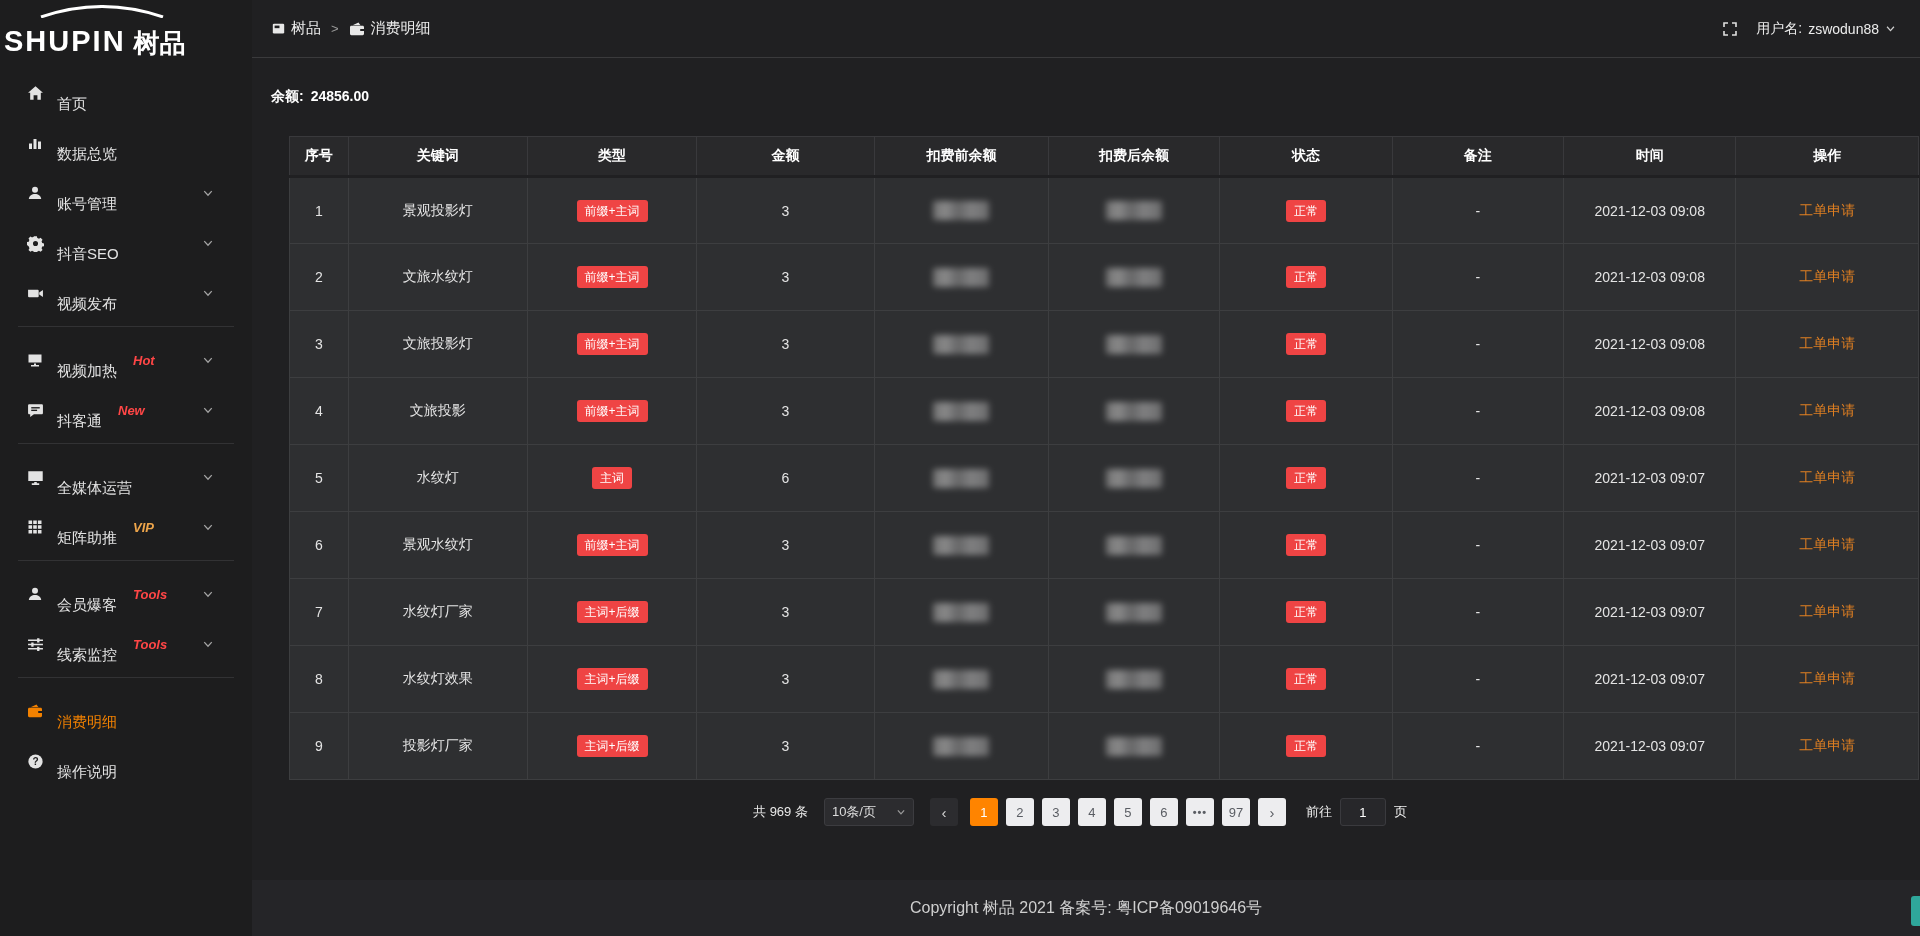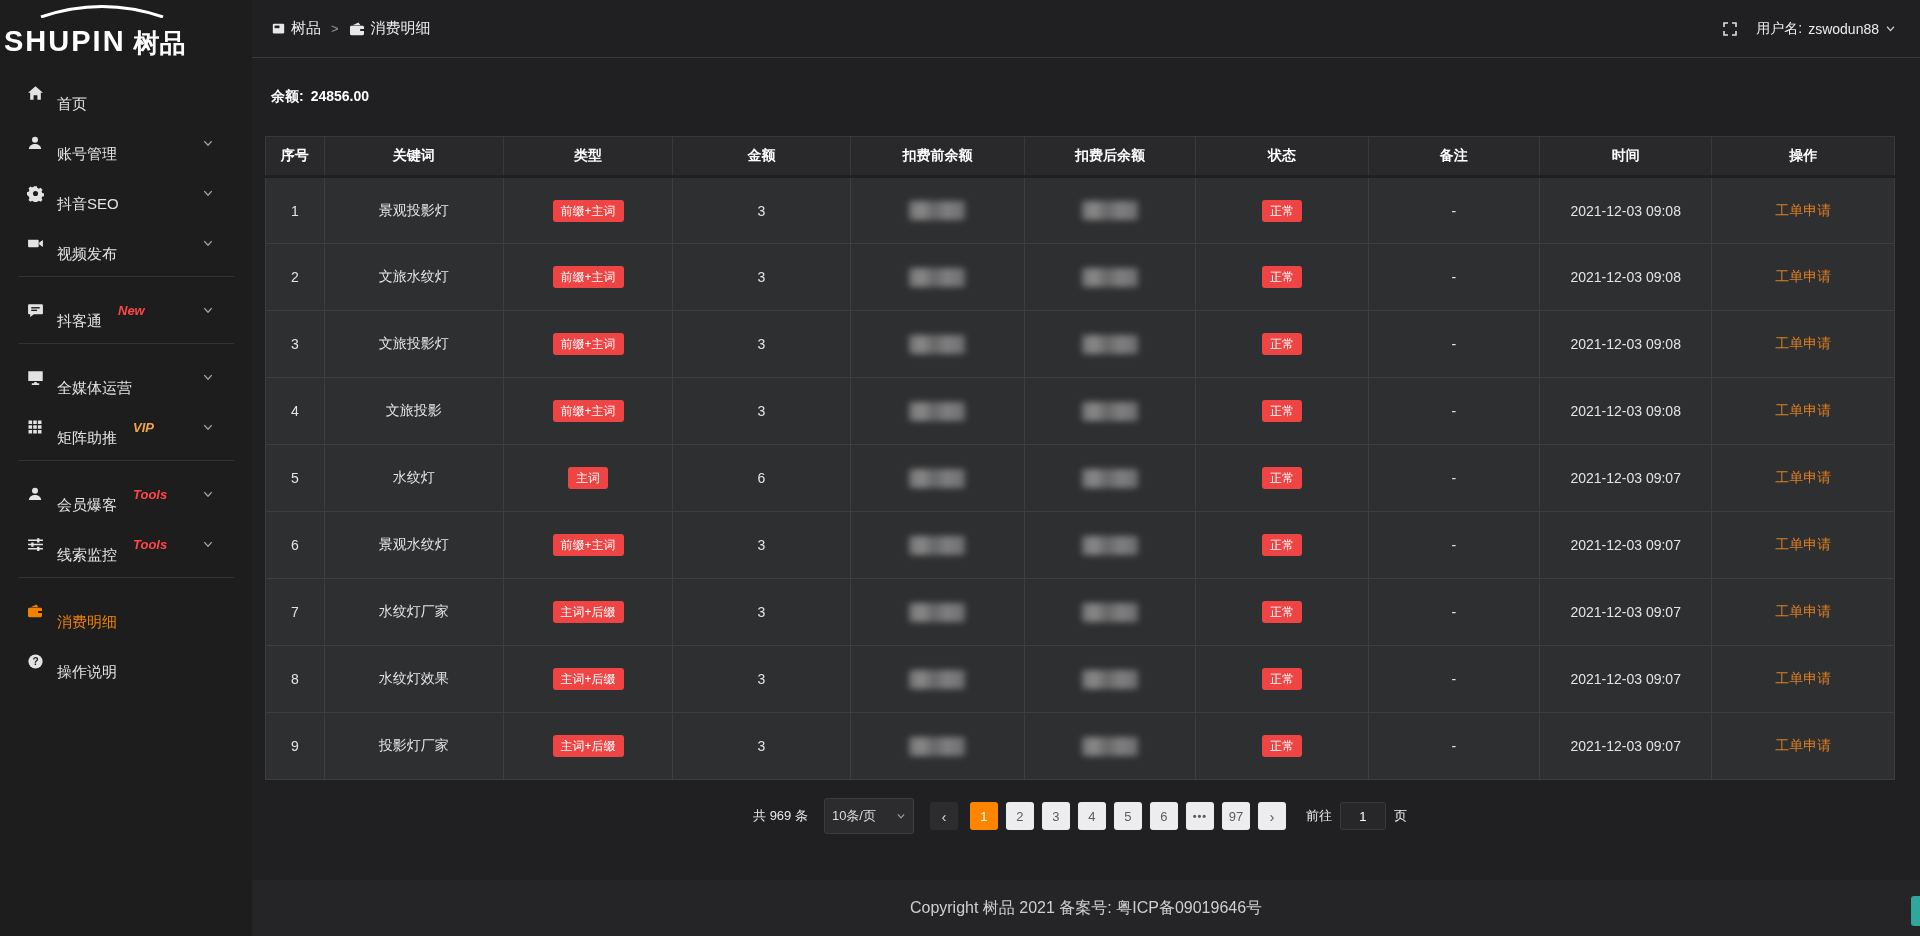--- a/index.html
+++ b/index.html
@@ -33,33 +33,33 @@
   .topbar-right { margin-left:auto; display:flex; align-items:center; gap:18px; color:#ececec; font-size:14px; }
   .fs-btn { display:flex; cursor:pointer; color:#e0e0e0; }
   .user-dd { display:flex; align-items:center; gap:6px; cursor:pointer; }
   .user-dd .caret { display:flex; color:#cfcfcf; }
 
   .content { flex:1; padding:0 25px 0 13px; display:flex; flex-direction:column; }
   .balance { margin-top:30px; padding-left:6px; font-size:14px; font-weight:bold; color:#fff; }
   .balance .value { margin-left:7px;text-align:right; }
 
   
-  table { width:100%; border-collapse:collapse; table-layout:fixed; margin-top:30px; }
+  table { width:100%; border-collapse:collapse; table-layout:fixed; margin-top:30px;margin-left:24px; }
   th { background:#29292b; color:#fff; font-size:14px; font-weight:bold; height:40px; border:1px solid #39393c; border-bottom:3px solid #202022; text-align:center; }
   td { background:#2e2f31; color:#e4e4e4; font-size:14px; height:67px; text-align:center; border:1px solid #3d3e40; }
   .badge { display:inline-block; background:#ef4444; color:#fff; font-size:12px; line-height:1; padding:5px 8px; border-radius:3px; white-space:nowrap; }
   .action-link { color:#df7f22; cursor:pointer; }
   .blur-blob { width:56px; height:19px; margin:0 auto; border-radius:2px; opacity:.85;
     background:linear-gradient(90deg,#7b7b7b 0%,#9a9a9a 22%,#6f6f70 45%,#8f8f90 68%,#767677 100%);
     filter:blur(3px); }
 
   
   .pagination { display:flex; align-items:center; justify-content:center; gap:8px; margin-top:18px; font-size:13px; color:#eee; }
   .pg-total { margin-right:8px; font-size:13px; color:#e8e8e8; }
-  .pg-select { width:90px; height:36px; background:#2c2c2f; border:1px solid #3c3c40; border-radius:3px; display:flex; align-items:center; justify-content:center; gap:20px; color:#dcdcdc; cursor:pointer; margin-right:8px; }
+  .pg-select { width:90px; height:28px; background:#2c2c2f; border:1px solid #3c3c40; border-radius:3px; display:flex; align-items:center; justify-content:center; gap:20px; color:#dcdcdc; cursor:pointer; margin-right:8px; }
   .pg-select .caret { display:flex; color:#9a9a9a; }
   .pg-btn { min-width:28px; height:28px; padding:0 5px; border-radius:3px; background:#ededef; color:#5a5d63; display:flex; align-items:center; justify-content:center; cursor:pointer; font-size:13px; }
   .pg-btn.prev { background:#2c2c2f; color:#d5d5d5; margin-right:4px; font-size:15px; }
   .pg-btn.next { font-size:15px; }
   .pg-btn.active { background:#ff8400; color:#fff; }
   .pg-btn.dots { letter-spacing:1px; font-size:11px; font-weight:bold; }
   .pg-goto { margin-left:12px; display:flex; align-items:center; gap:8px; }
   .pg-goto input { width:46px; height:28px; background:#27272a; border:1px solid #3a3a3e; border-radius:3px; color:#fff; text-align:center; font-size:13px; outline:none; }
 
   
@@ -84,20 +84,28 @@
           <span class="icon">
             <svg width="17" height="17" viewBox="0 0 16 16">
               <path fill="currentColor" d="M8 1.2 15 7.4h-2v6.4H9.8V9.6H6.2v4.2H3V7.4H1z"></path>
             </svg>
           </span>
           <span class="label">首页</span>
         </div>
         <div class="nav-item">
           <span class="icon">
             <svg width="16" height="16" viewBox="0 0 16 16">
+              <path fill="currentColor" d="M2 8.5h3V14H2zM6.5 4h3v10h-3zM11 6.5h3V14h-3z"></path>
+            </svg>
+          </span>
+          <span class="label">数据总览</span>
+        </div>
+        <div class="nav-item">
+          <span class="icon">
+            <svg width="16" height="16" viewBox="0 0 16 16">
               <circle cx="8" cy="4.8" r="3" fill="currentColor"></circle>
               <path fill="currentColor" d="M1.8 14c.4-3.2 3-5 6.2-5s5.8 1.8 6.2 5z"></path>
             </svg>
           </span>
           <span class="label">账号管理</span>
           <span class="chev">
             <svg width="12" height="12" viewBox="0 0 16 16">
               <path d="M3 5.5l5 5.5 5-5.5" fill="none" stroke="currentColor" stroke-width="1.7"></path>
             </svg>
           </span>
@@ -122,20 +130,34 @@
             </svg>
           </span>
           <span class="label">视频发布</span>
           <span class="chev">
             <svg width="12" height="12" viewBox="0 0 16 16">
               <path d="M3 5.5l5 5.5 5-5.5" fill="none" stroke="currentColor" stroke-width="1.7"></path>
             </svg>
           </span>
         </div>
         <div class="nav-divider"></div>
+        <div class="nav-item">
+          <span class="icon">
+            <svg width="16" height="16" viewBox="0 0 16 16">
+              <path fill="currentColor" d="M1.5 2.5h13v8h-13zM7 11.5h2V13h3v1.5H4V13h3z"></path>
+            </svg>
+          </span>
+          <span class="label">视频加热</span>
+          <span class="tag" style="color: rgb(255, 70, 70);">Hot</span>
+          <span class="chev">
+            <svg width="12" height="12" viewBox="0 0 16 16">
+              <path d="M3 5.5l5 5.5 5-5.5" fill="none" stroke="currentColor" stroke-width="1.7"></path>
+            </svg>
+          </span>
+        </div>
         <div class="nav-item">
           <span class="icon">
             <svg width="17" height="17" viewBox="0 0 16 16">
               <path fill="currentColor" d="M2.2 2h11.6c.7 0 1.2.5 1.2 1.2v7.1c0 .7-.5 1.2-1.2 1.2H6.5L3 14.2v-2.7h-.8c-.7 0-1.2-.5-1.2-1.2V3.2C1 2.5 1.5 2 2.2 2z"></path>
               <rect x="4" y="4.8" width="8" height="1.3" fill="#1d1d1e"></rect>
               <rect x="4" y="7.2" width="5.5" height="1.3" fill="#1d1d1e"></rect>
             </svg>
           </span>
           <span class="label">抖客通</span>
           <span class="tag" style="color: rgb(255, 70, 70);">New</span>

